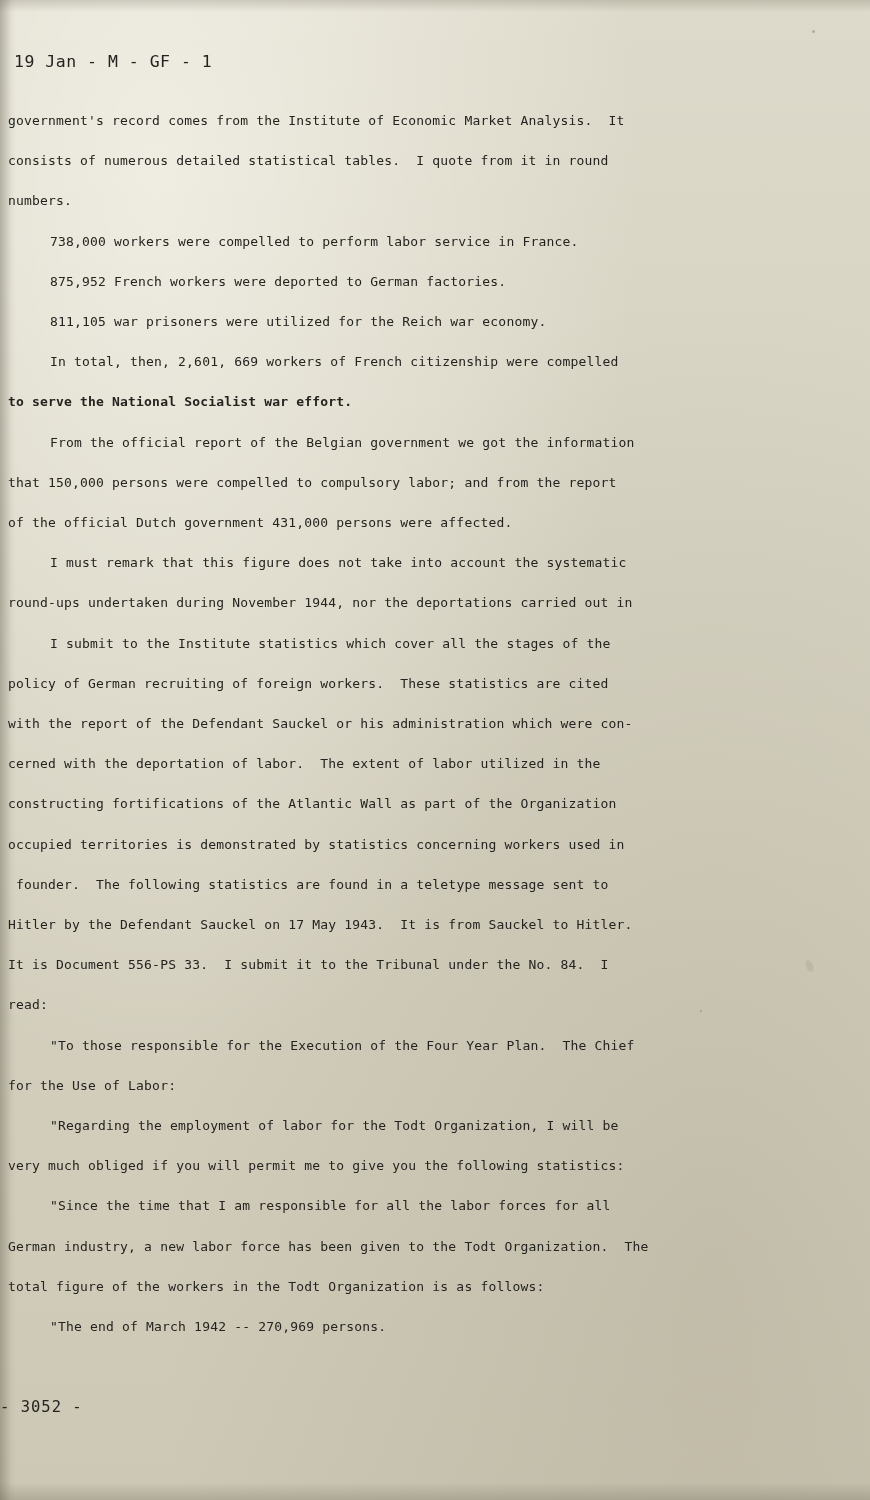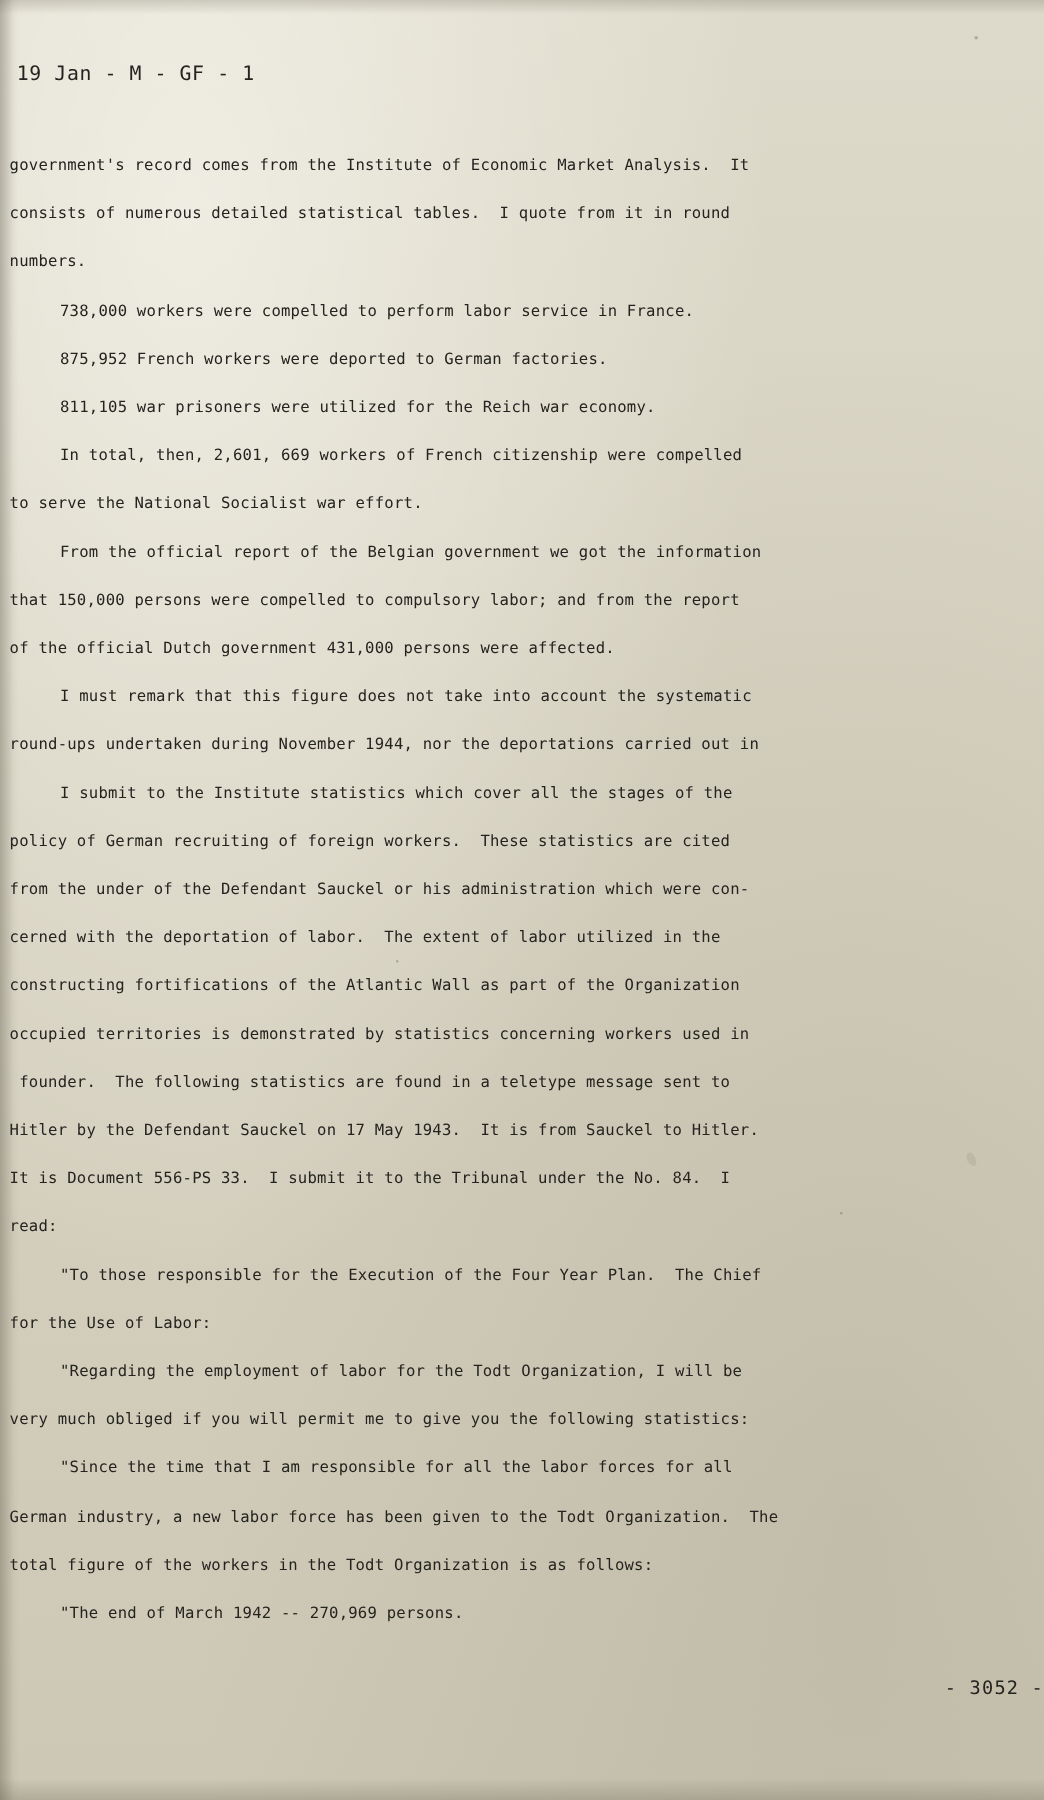--- a/index.html
+++ b/index.html
@@ -57,47 +57,47 @@
     left: 0;
     top: 0;
     right: 0;
     bottom: 0;
     padding: 52px 50px 0 8px;
     box-sizing: border-box;
   }
   .header-line {
     font-size: 16.5px;
     letter-spacing: 0.5px;
-    margin: 0 0 48px 6px;
+    margin: 0 0 30px 6px;
     white-space: pre;
   }
   .body-text {
     font-size: 13px;
     line-height: 40.2px;
     letter-spacing: 0.18px;
     margin: 0;
   }
   .body-text p {
     margin: 0;
     white-space: pre-wrap;
   }
   .ind {
     display: inline-block;
     width: 42px;
   }
   .bold-strike {
-    font-weight: normal;
+    font-weight: bold;
     text-align: center;
   }
   .footer {
     position: absolute;
     left: 0;
     right: 0;
     bottom: 84px;
-    text-align: right;
+    text-align: left;
     font-size: 15.5px;
     letter-spacing: 1px;
   }
   .blot {
     position: absolute;
     pointer-events: none;
     background: rgba(60,56,44,0.25);
     border-radius: 50%;
   }
 </style>
@@ -134,21 +134,21 @@
 
       <p><span class="ind"></span><span>From the official report of the Belgian government we got the information</span></p>
       <p><span>that 150,000 persons were compelled to compulsory labor; and from the report</span></p>
       <p><span>of the official Dutch government 431,000 persons were affected.</span></p>
 
       <p><span class="ind"></span><span>I must remark that this figure does not take into account the systematic</span></p>
       <p><span>round-ups undertaken during November 1944, nor the deportations carried out in</span></p>
 
       <p><span class="ind"></span><span>I submit to the Institute statistics which cover all the stages of the</span></p>
       <p><span>policy of German recruiting of foreign workers.  These statistics are cited</span></p>
-      <p><span>from the under of the Defendant Sauckel or his administration which were con-</span></p>
+      <p><span>with the report of the Defendant Sauckel or his administration which were con-</span></p>
       <p><span>cerned with the deportation of labor.  The extent of labor utilized in the</span></p>
       <p><span>constructing fortifications of the Atlantic Wall as part of the Organization</span></p>
       <p><span>occupied territories is demonstrated by statistics concerning workers used in</span></p>
       <p><span> founder.  The following statistics are found in a teletype message sent to</span></p>
       <p><span>Hitler by the Defendant Sauckel on 17 May 1943.  It is from Sauckel to Hitler.</span></p>
       <p><span>It is Document 556-PS 33.  I submit it to the Tribunal under the No. 84.  I</span></p>
       <p><span>read:</span></p>
 
       <p><span class="ind"></span><span>"To those responsible for the Execution of the Four Year Plan.  The Chief</span></p>
       <p><span>for the Use of Labor:</span></p>

